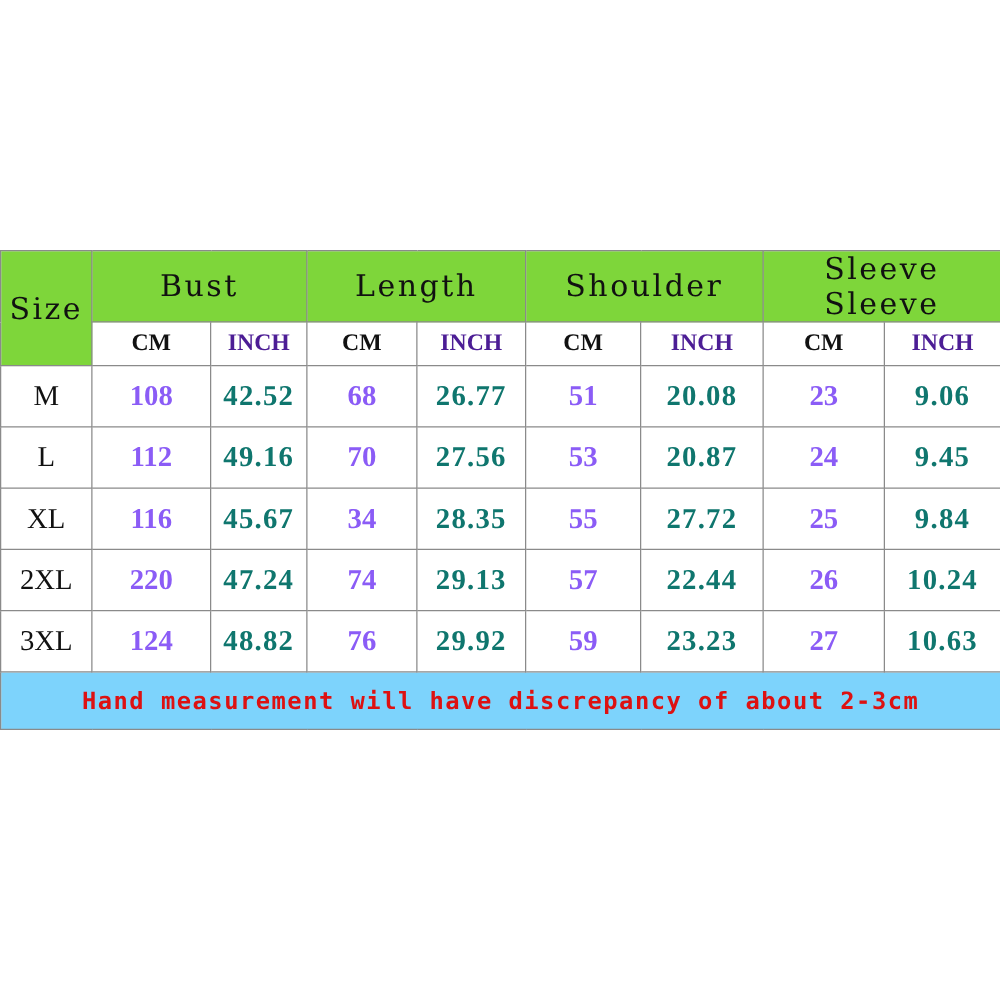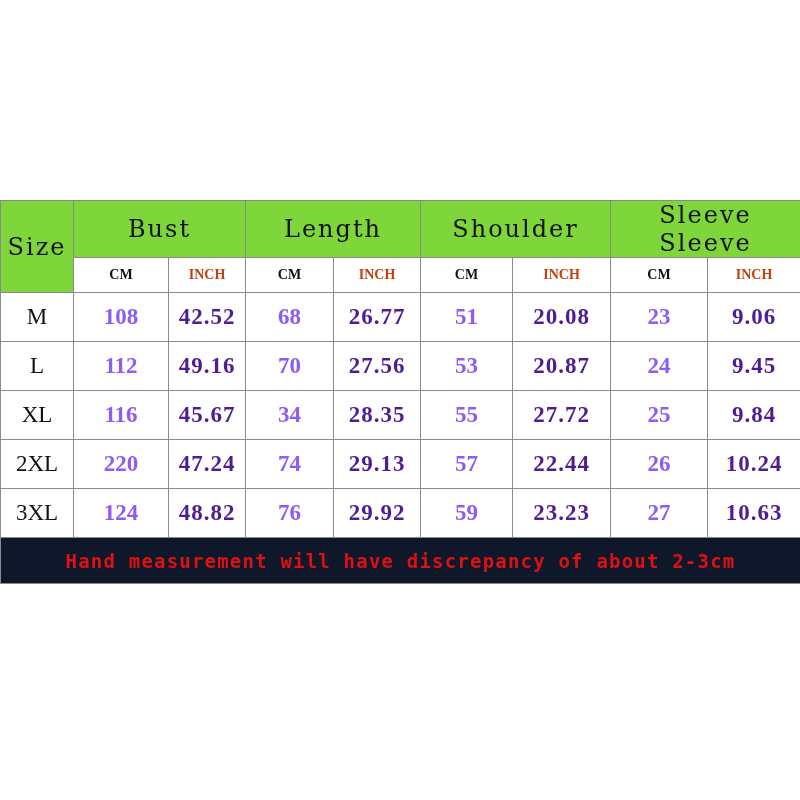--- a/index.html
+++ b/index.html
@@ -46,57 +46,57 @@
     letter-spacing: 2px;
     font-family: "DejaVu Serif", "Liberation Serif", serif;
   }
   tr.group-row th.size-head {
     letter-spacing: 2px;
   }
 
   
   tr.unit-row td {
     height: 34px;
-    font-size: 14px;
+    font-size: 19px;
     font-weight: bold;
     font-family: "Liberation Serif", "DejaVu Serif", serif;
   }
   td.unit-cm { color: #111111; }
-  td.unit-inch { color: #c2410c; }
+  td.unit-inch { color: #4c1d95; }
 
   
   tr.data-row td {
     height: 48px;
     font-size: 23px;
   }
   td.size-cell {
     background: #DDE7BB;
     color: #111111;
     font-size: 25px;
     font-family: "Liberation Serif", "DejaVu Serif", serif;
   }
   td.cm-cell {
     color: #8b5cf6;
     font-weight: bold;
   }
   td.inch-cell {
-    color: #4c1d95;
+    color: #0f766e;
     font-weight: bold;
     letter-spacing: 1px;
   }
 
   
   tr.note-row td {
     height: 45px;
     color: #DD1111;
     font-size: 19px;
     font-weight: bold;
     letter-spacing: 1.2px;
     font-family: "DejaVu Sans Mono", "Liberation Mono", monospace;
-    background: #0f172a;
+    background: #7dd3fc;
   }
 
   
   col.c-size   { width: 73px;  }
   col.c-bust-cm   { width: 95px; }
   col.c-bust-in   { width: 77px; }
   col.c-len-cm    { width: 88px; }
   col.c-len-in    { width: 87px; }
   col.c-sho-cm    { width: 92px; }
   col.c-sho-in    { width: 98px; }

